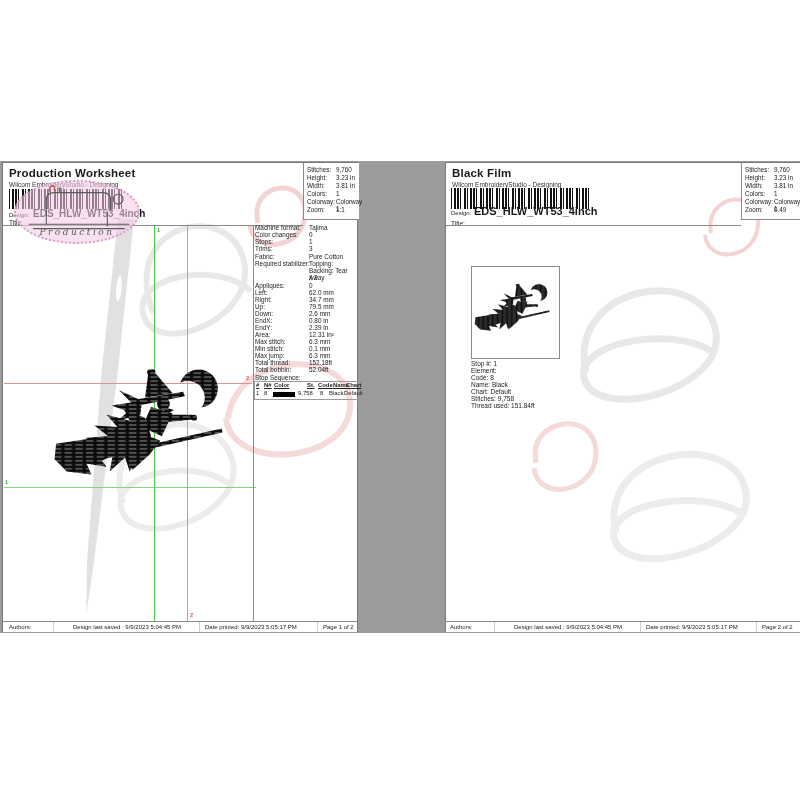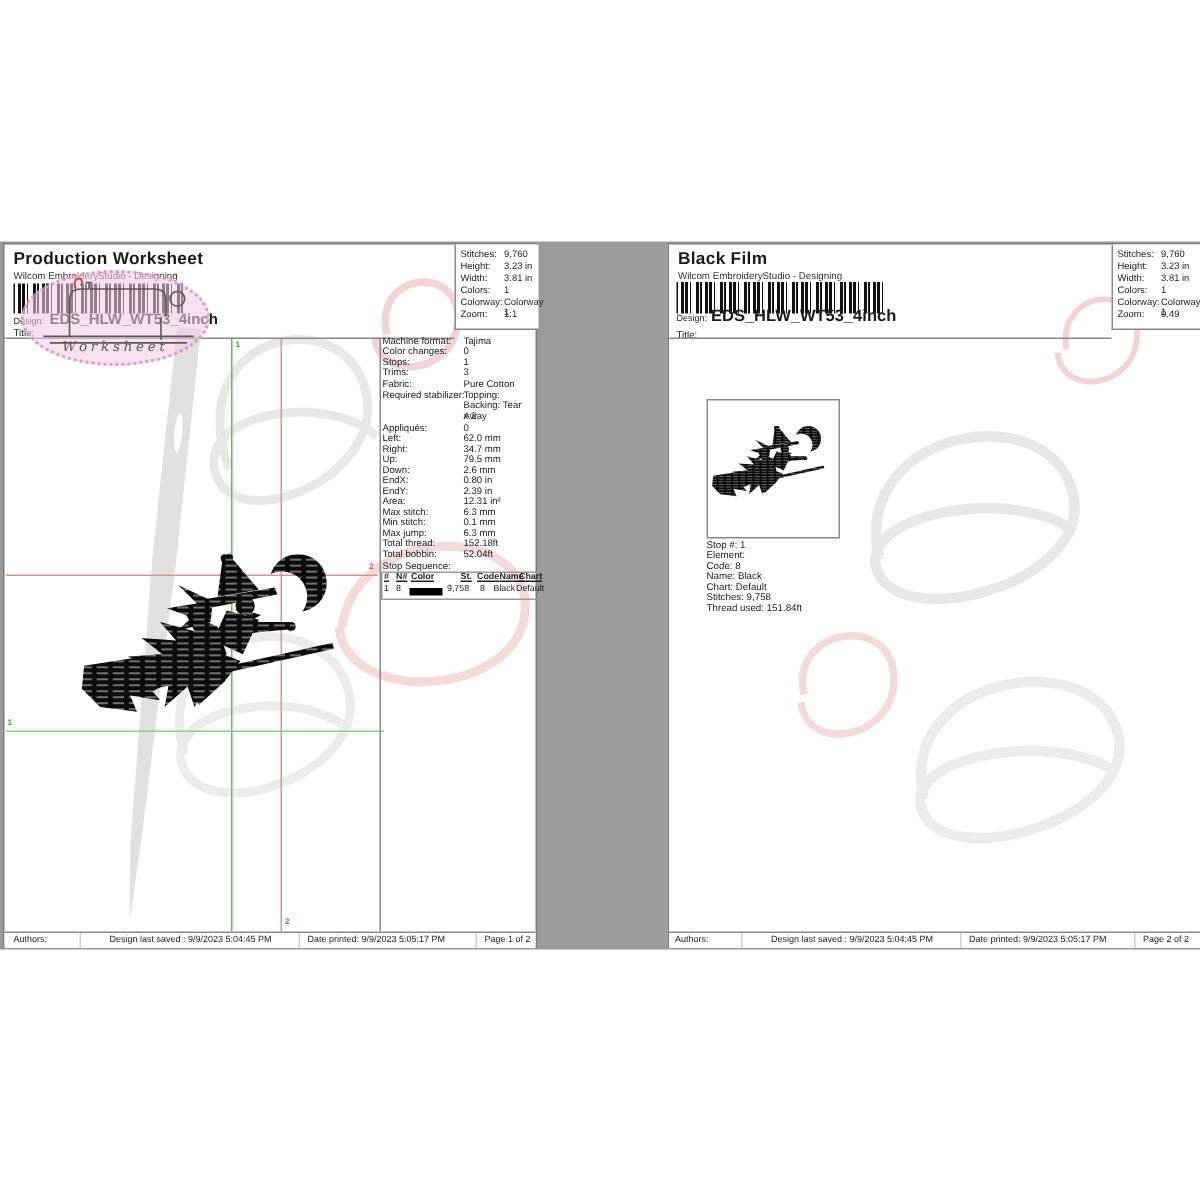--- a/index.html
+++ b/index.html
@@ -251,21 +251,21 @@
         <g fill="none" stroke="#5a5a5a" stroke-width="1">
           <path d="M10,36 H102"></path>
           <path d="M14,40 H98"></path>
           <path d="M26,36 V14 Q26,7 33,7 H78 Q85,7 85,14 V24"></path>
           <path d="M82,24 V38"></path>
           <circle cx="92" cy="13" r="4.5"></circle>
           <path d="M38,7 V3 M36,3 H40"></path>
         </g>
         <path d="M30,7 C26,0 36,-2 33,5" stroke="#c05050" fill="none" stroke-width="1.2"></path>
       </svg>
-      <div class="brand">Worksheet</div>
+      <div class="brand">Production</div>
     </div>
 
     <div class="footer">
       <div class="fdiv" style="left:50px"></div>
         <div class="fdiv" style="left:196px"></div>
         <div class="fdiv" style="left:314px"></div>
       <span style="left:6px;">Authors:</span>
       <span style="left:70px;">Design last saved : 9/9/2023 5:04:45 PM</span>
       <span style="left:202px;">Date printed: 9/9/2023 5:05:17 PM</span>
       <span style="left:320px;">Page 1 of 2</span>

